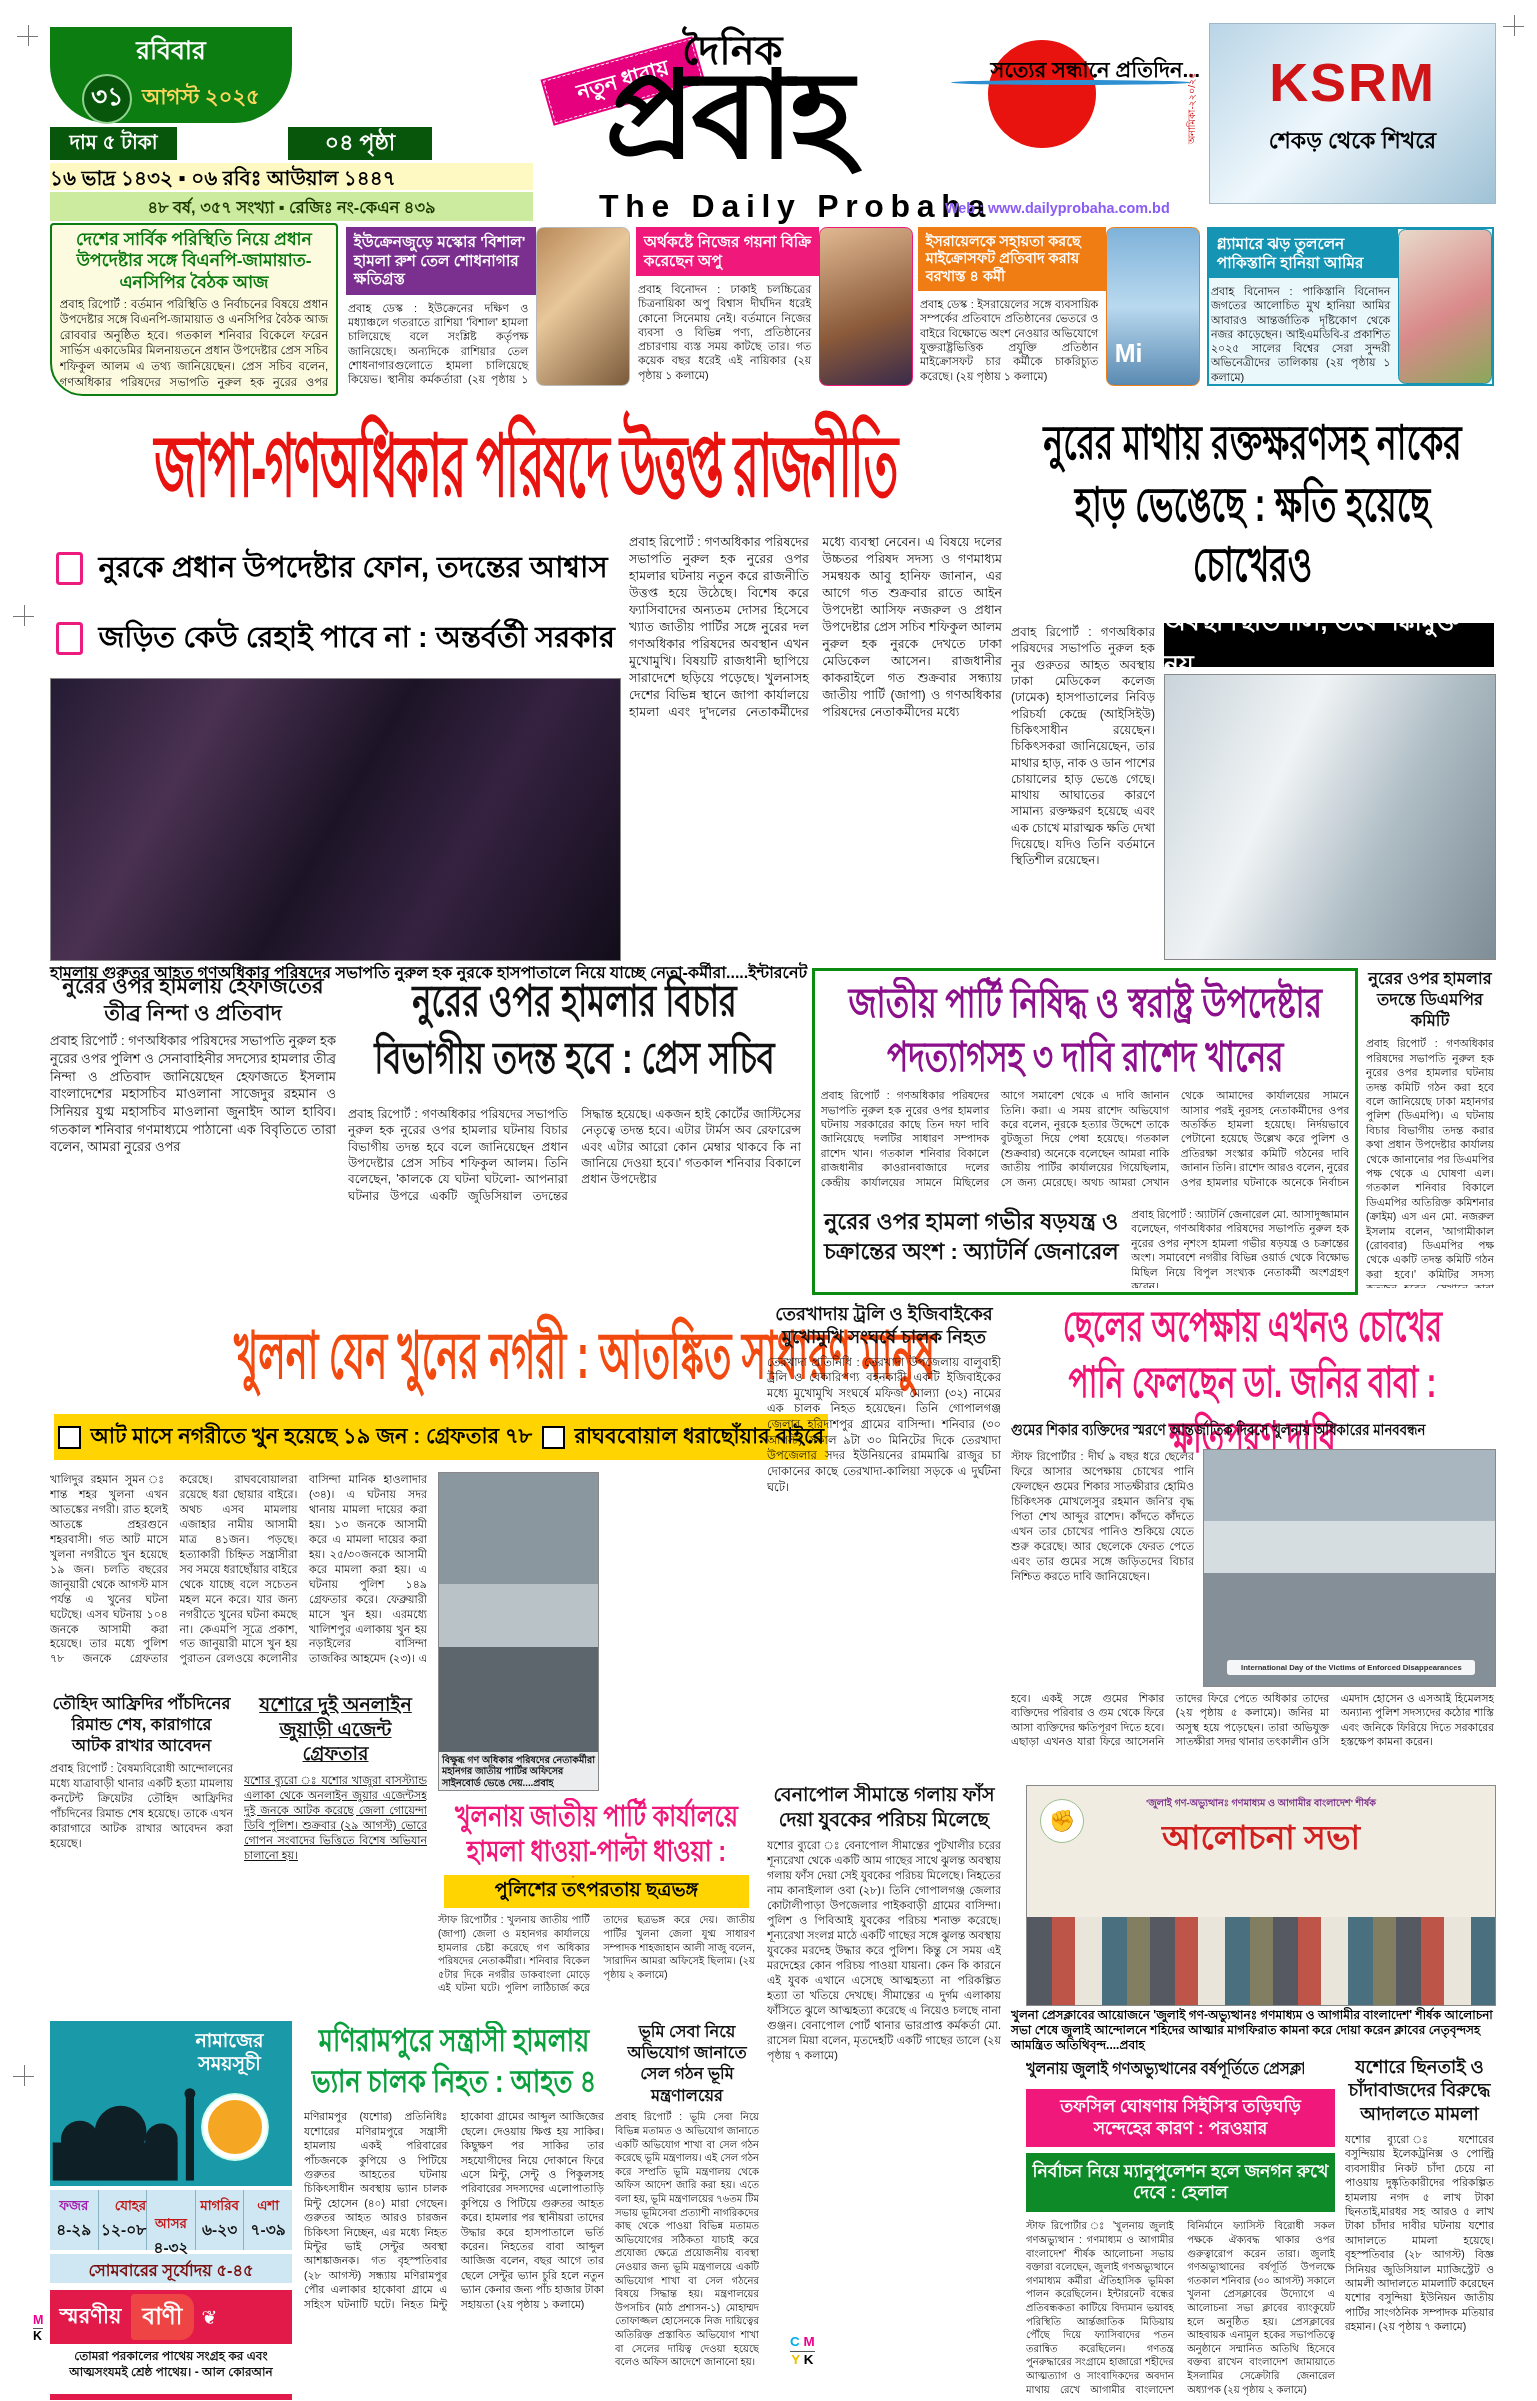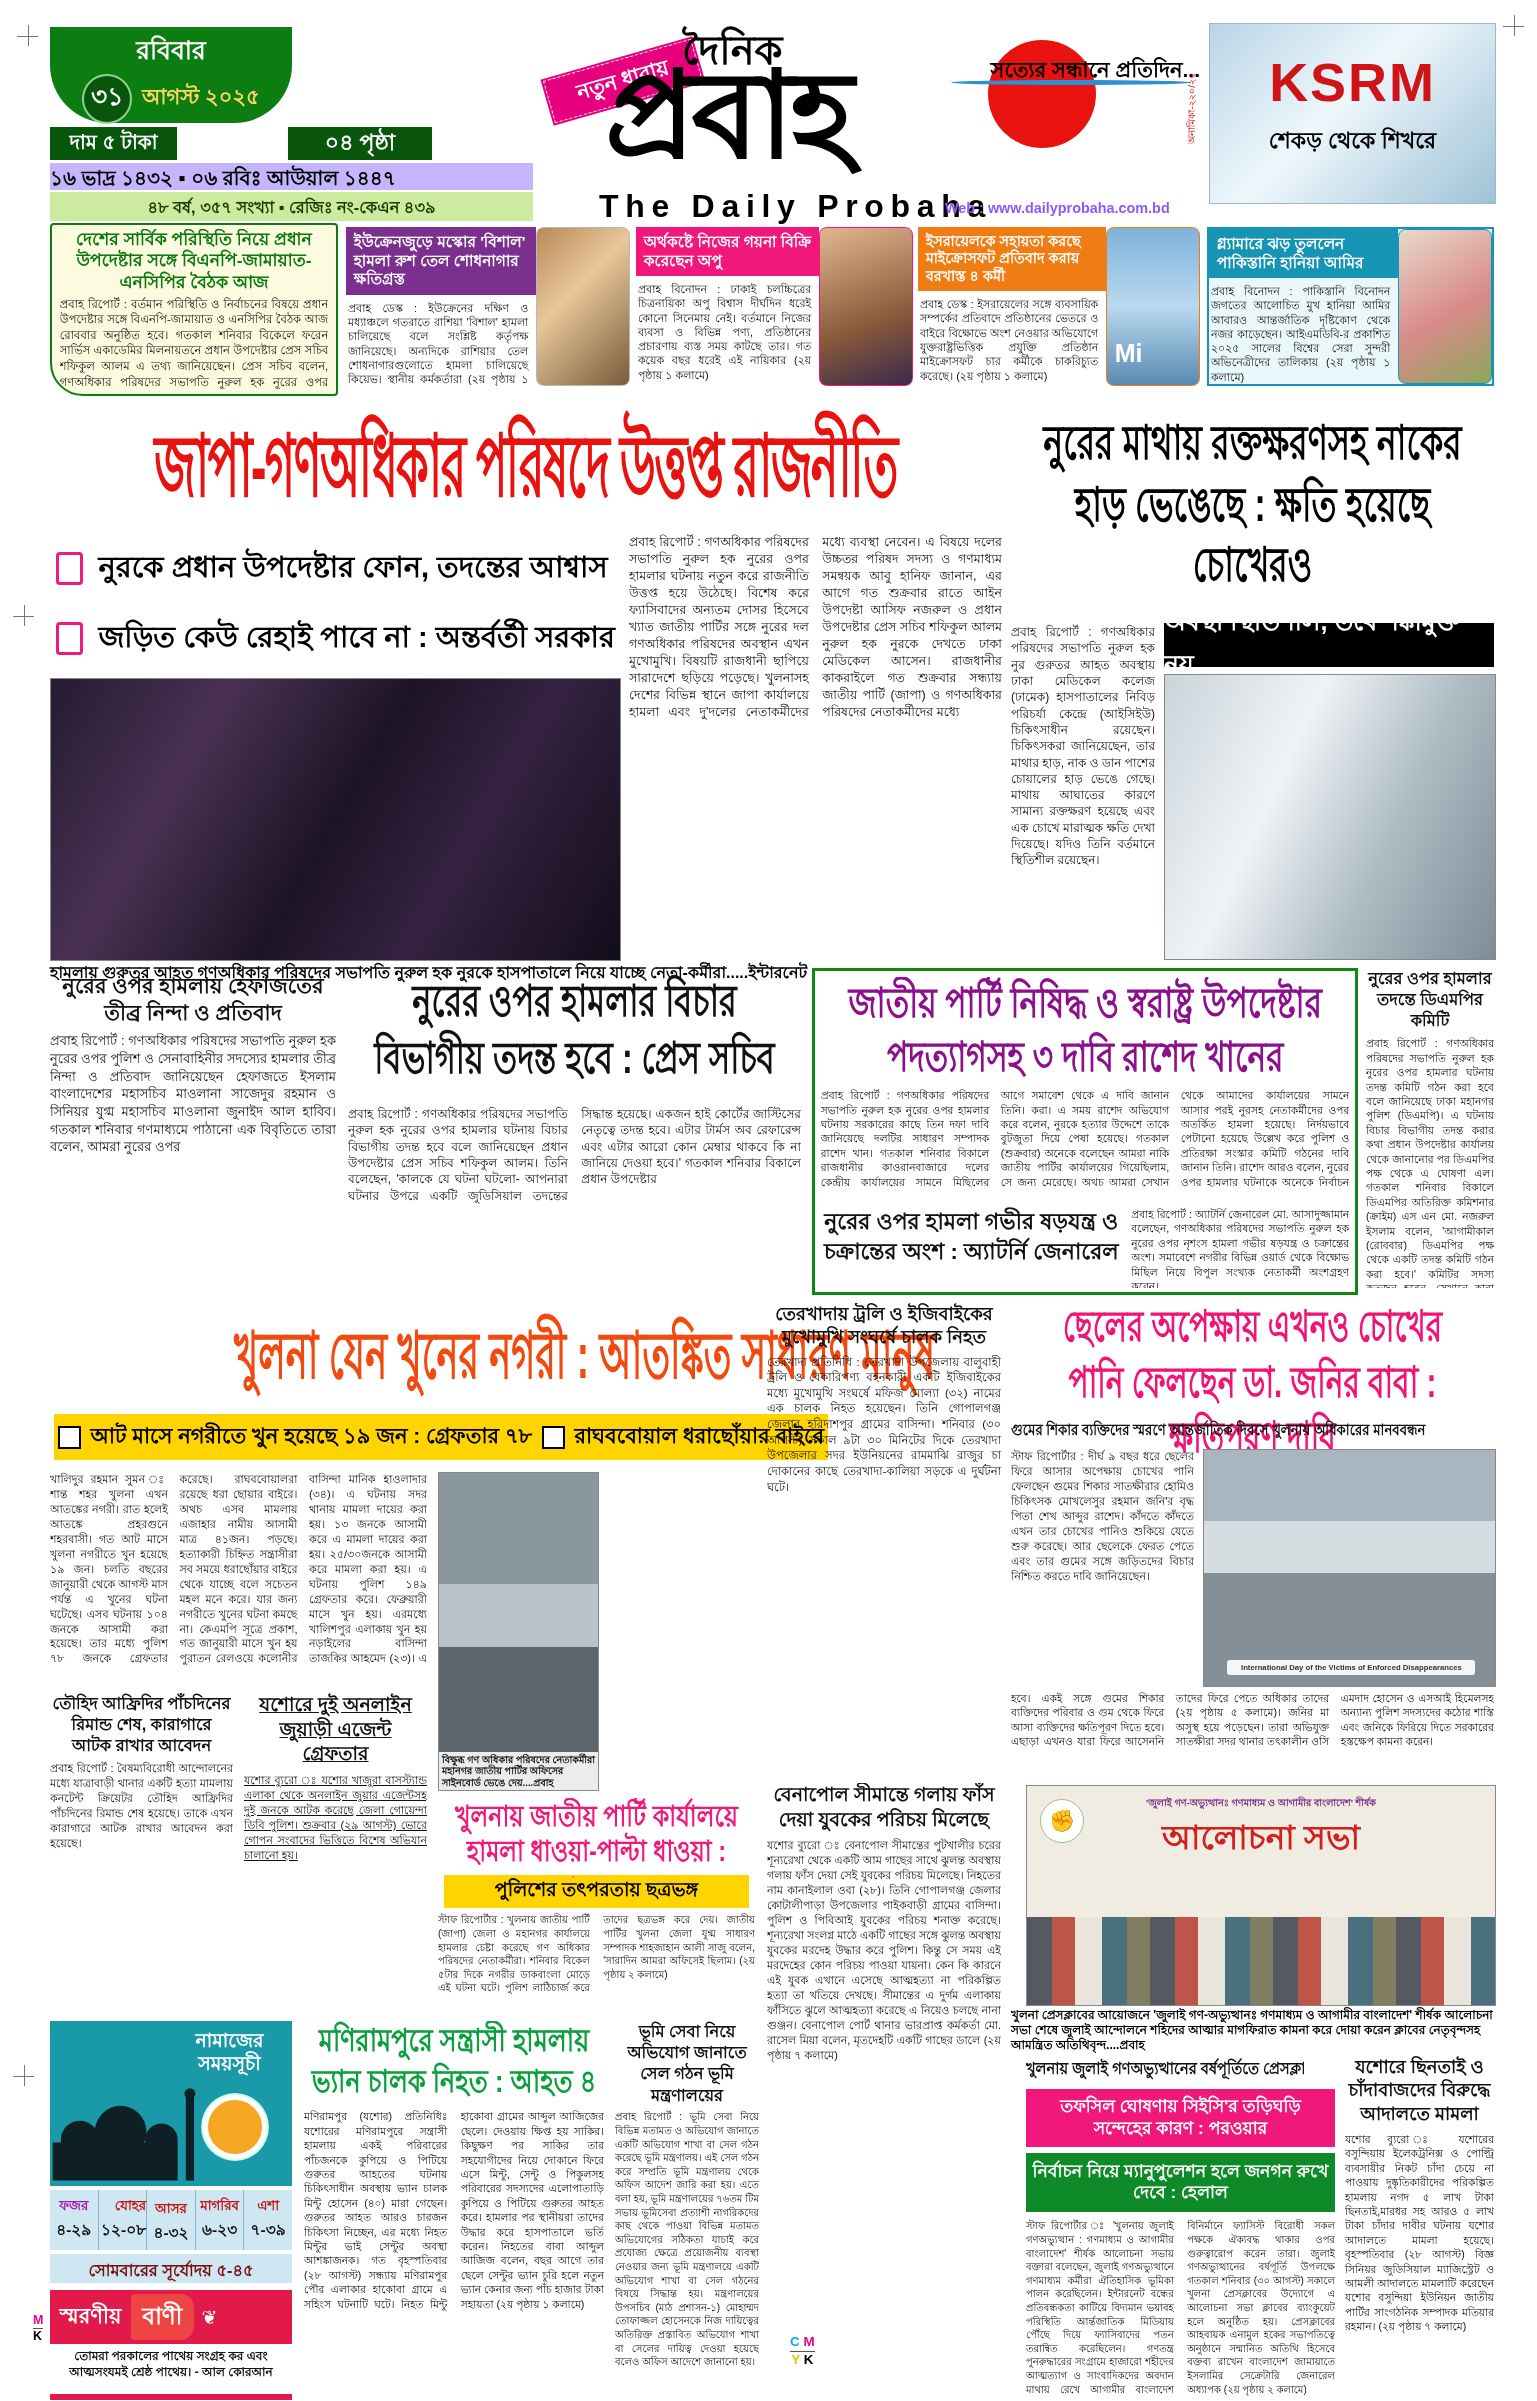--- a/index.html
+++ b/index.html
@@ -64,21 +64,21 @@
 
   <div class="a" style="left:50px;top:27px;width:242px;height:96px;background:#0b7d11;border-radius:0 0 58px 58px;">
     <div class="ctr" style="color:#fff;font-weight:bold;font-size:25px;padding-top:3.8px;">রবিবার</div>
     <div style="display:flex;align-items:center;justify-content:center;gap:9.6px;">
       <div style="width:46px;height:46px;border-radius:50%;background:#07560b;border:2.9px solid #8fd18f;color:#fff;font-size:25px;font-weight:bold;display:flex;align-items:center;justify-content:center;">৩১</div>
       <div style="color:#ffd75e;font-weight:bold;font-size:21px;">আগস্ট ২০২৫</div>
     </div>
   </div>
   <div class="a chip" style="left:50px;top:127px;width:127px;height:33px;font-size:20px;">দাম ৫ টাকা</div>
   <div class="a chip" style="left:288px;top:127px;width:144px;height:33px;font-size:22px;">০৪ পৃষ্ঠা</div>
-  <div class="a hl" style="left:50px;top:163px;width:483px;height:27px;font-size:20px;color:#000;background:#c4b5fd;">১৬ ভাদ্র ১৪৩২    ▪  ০৬ রবিঃ আউয়াল ১৪৪৭</div>
+  <div class="a hl" style="left:50px;top:163px;width:483px;height:27px;font-size:20px;color:#000;background:#fef9c3;">১৬ ভাদ্র ১৪৩২    ▪  ০৬ রবিঃ আউয়াল ১৪৪৭</div>
   <div class="a hl ctr" style="left:50px;top:192px;width:483px;height:26px;font-size:16.3px;color:#1c3b00;background:#cdeb9e;padding-top:2.9px;">৪৮ বর্ষ, ৩৫৭ সংখ্যা ▪    রেজিঃ নং-কেএন ৪৩৯</div>
 
   <div class="a" style="left:538px;top:19px;width:665px;height:204px;">
     <div class="a" style="left:7.7px;top:40px;width:152px;height:42px;background:#e6007e;color:#fff;font-weight:bold;font-size:21px;display:flex;align-items:center;justify-content:center;transform:rotate(-16deg);border:1.9px dashed #fff;outline:2.9px solid #e6007e;">নতুন ধারায়</div>
     <div class="a" style="left:144px;top:0px;font-size:40px;font-weight:bold;color:#000;">দৈনিক</div>
     <div class="a" style="left:450px;top:21px;width:108px;height:108px;border-radius:50%;background:#e8120f;"></div>
     <div class="a nowrap" style="left:67px;top:33px;width:596px;font-size:121px;font-weight:bold;color:#000;letter-spacing:-3.8px;line-height:1.05;">প্রবাহ</div>
     <div class="a" style="left:403px;top:35px;width:259px;text-align:right;font-size:21px;font-weight:bold;color:#000;">সত্যের সন্ধানে প্রতিদিন...</div>
     <div class="a" style="left:413px;top:61px;width:240px;height:4.8px;background:#2e8fd1;border-radius:50%;"></div>
     <div class="a" style="left:61px;top:169px;font-size:32px;font-weight:bold;letter-spacing:6.7px;color:#000;">The Daily Probaha</div>
@@ -267,21 +267,21 @@
   <div class="a" style="left:50px;top:2190px;width:242px;height:60px;background:#cfe7f2;display:flex;">
     <div style="flex:1;text-align:center;border-right:1.9px solid #8ab2c6;">
       <div style="color:#a21caf;font-weight:bold;font-size:13.4px;margin-top:5.8px;">ফজর</div>
       <div style="font-weight:bold;font-size:15.4px;">৪-২৯</div>
     </div>
     <div style="flex:1;text-align:right;border-right:1.9px solid #8ab2c6;">
       <div style="color:#c01818;font-weight:bold;font-size:13.4px;margin-top:5.8px;">যোহর</div>
       <div style="font-weight:bold;font-size:15.4px;">১২-০৮</div>
     </div>
     <div style="flex:1;text-align:center;border-right:1.9px solid #8ab2c6;">
-      <div style="color:#c01818;font-weight:bold;font-size:13.4px;margin-top:9px;text-align:center;">আসর</div>
+      <div style="color:#c01818;font-weight:bold;font-size:13.4px;margin-top:24px;text-align:center;">আসর</div>
       <div style="font-weight:bold;font-size:15.4px;">৪-৩২</div>
     </div>
     <div style="flex:1;text-align:center;border-right:1.9px solid #8ab2c6;">
       <div style="color:#c01818;font-weight:bold;font-size:13.4px;margin-top:5.8px;">মাগরিব</div>
       <div style="font-weight:bold;font-size:15.4px;">৬-২৩</div>
     </div>
     <div style="flex:1;text-align:center;">
       <div style="color:#c01818;font-weight:bold;font-size:13.4px;margin-top:5.8px;">এশা</div>
       <div style="font-weight:bold;font-size:15.4px;">৭-৩৯</div>
     </div>

